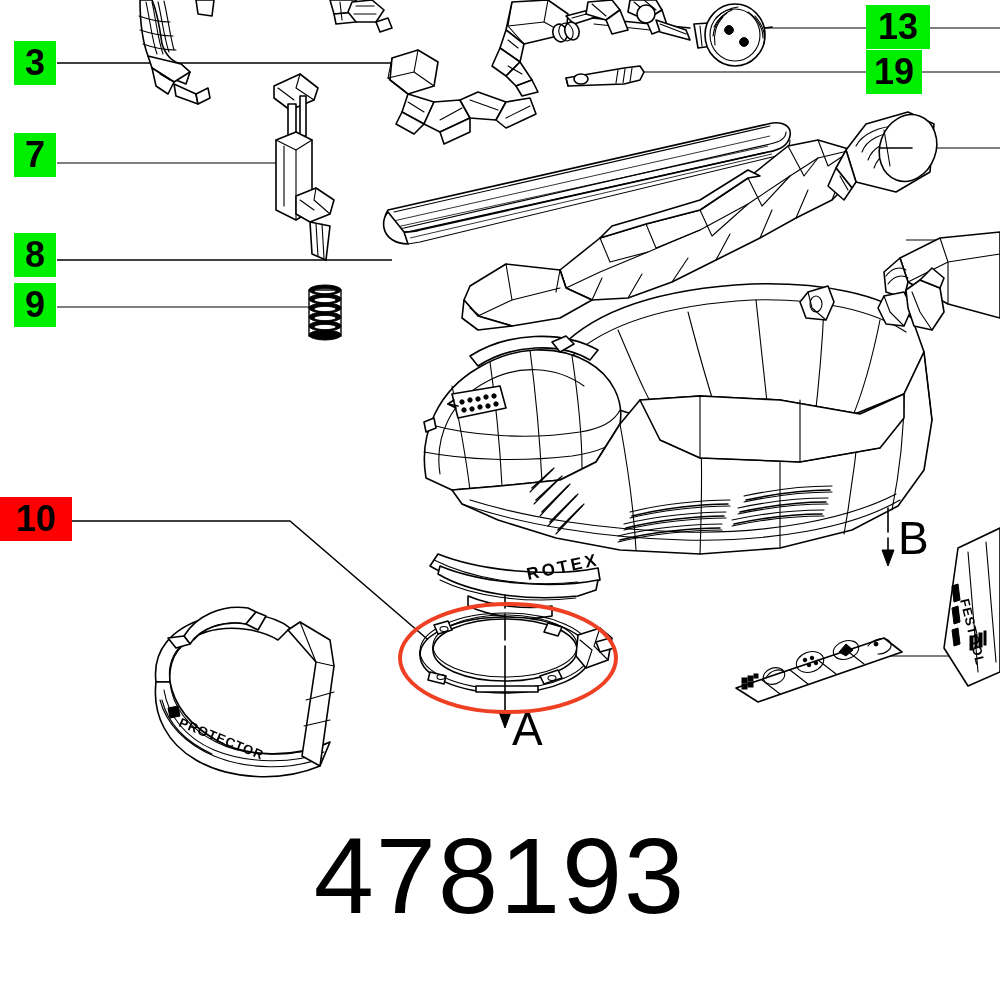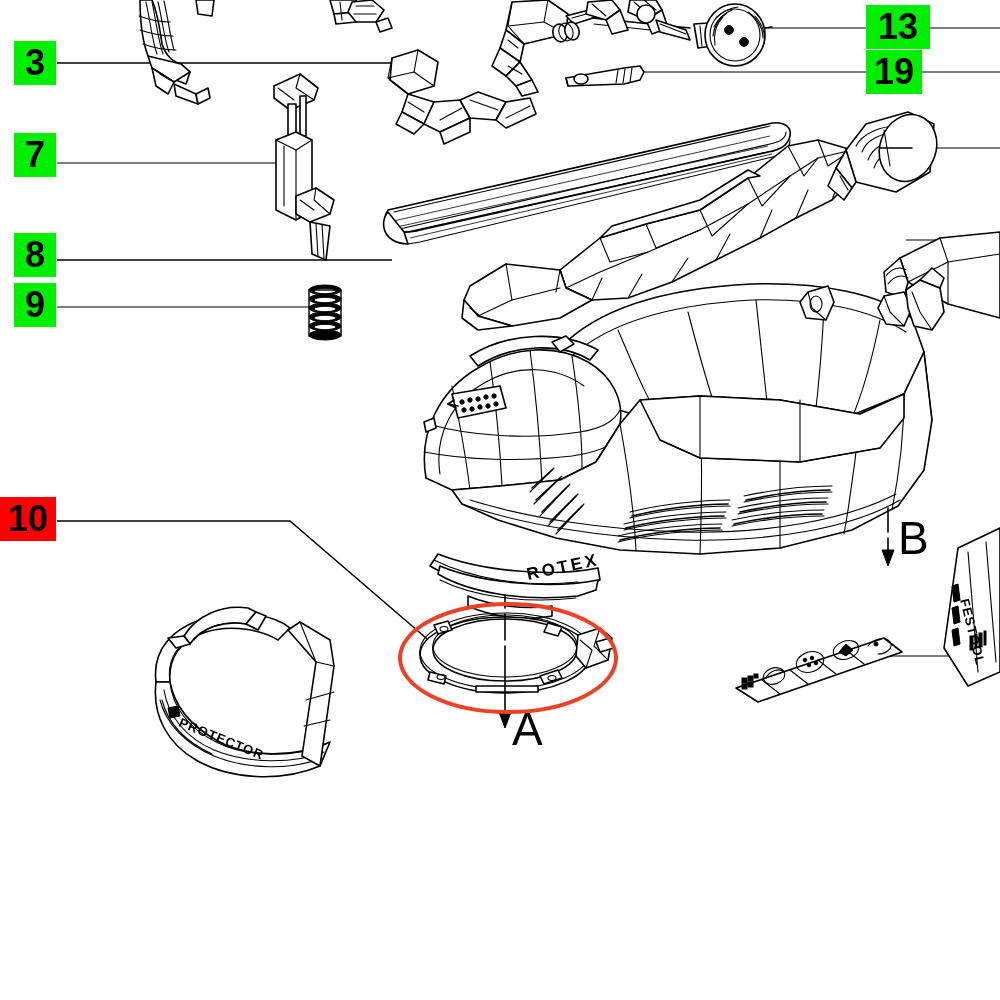--- a/index.html
+++ b/index.html
@@ -534,27 +534,28 @@
   </div>
   <div class="chip green" style="left:14px;top:133px;width:42px;height:44px;font-size:36px;">
     <span>7</span>
   </div>
   <div class="chip green" style="left:14px;top:233px;width:42px;height:44px;font-size:36px;">
     <span>8</span>
   </div>
   <div class="chip green" style="left:14px;top:283px;width:42px;height:44px;font-size:36px;">
     <span>9</span>
   </div>
-  <div class="chip red" style="left:0px;top:497px;width:56px;height:44px;font-size:36px;">
+  <div class="chip red" style="left:0px;top:497px;width:72px;height:44px;font-size:36px;">
     <span>10</span>
   </div>
   <div class="chip green" style="left:866px;top:5px;width:64px;height:44px;font-size:36px;">
     <span>13</span>
   </div>
   <div class="chip green" style="left:866px;top:50px;width:56px;height:44px;font-size:36px;">
     <span>19</span>
   </div>
 
   <div class="seclabel" style="left:512px;top:706px;font-size:46px;">A</div>
   <div class="seclabel" style="left:898px;top:515px;font-size:46px;">B</div>
 
+  <div id="partnumber">478193</div>
 
 </div>
 
 </body></html>

